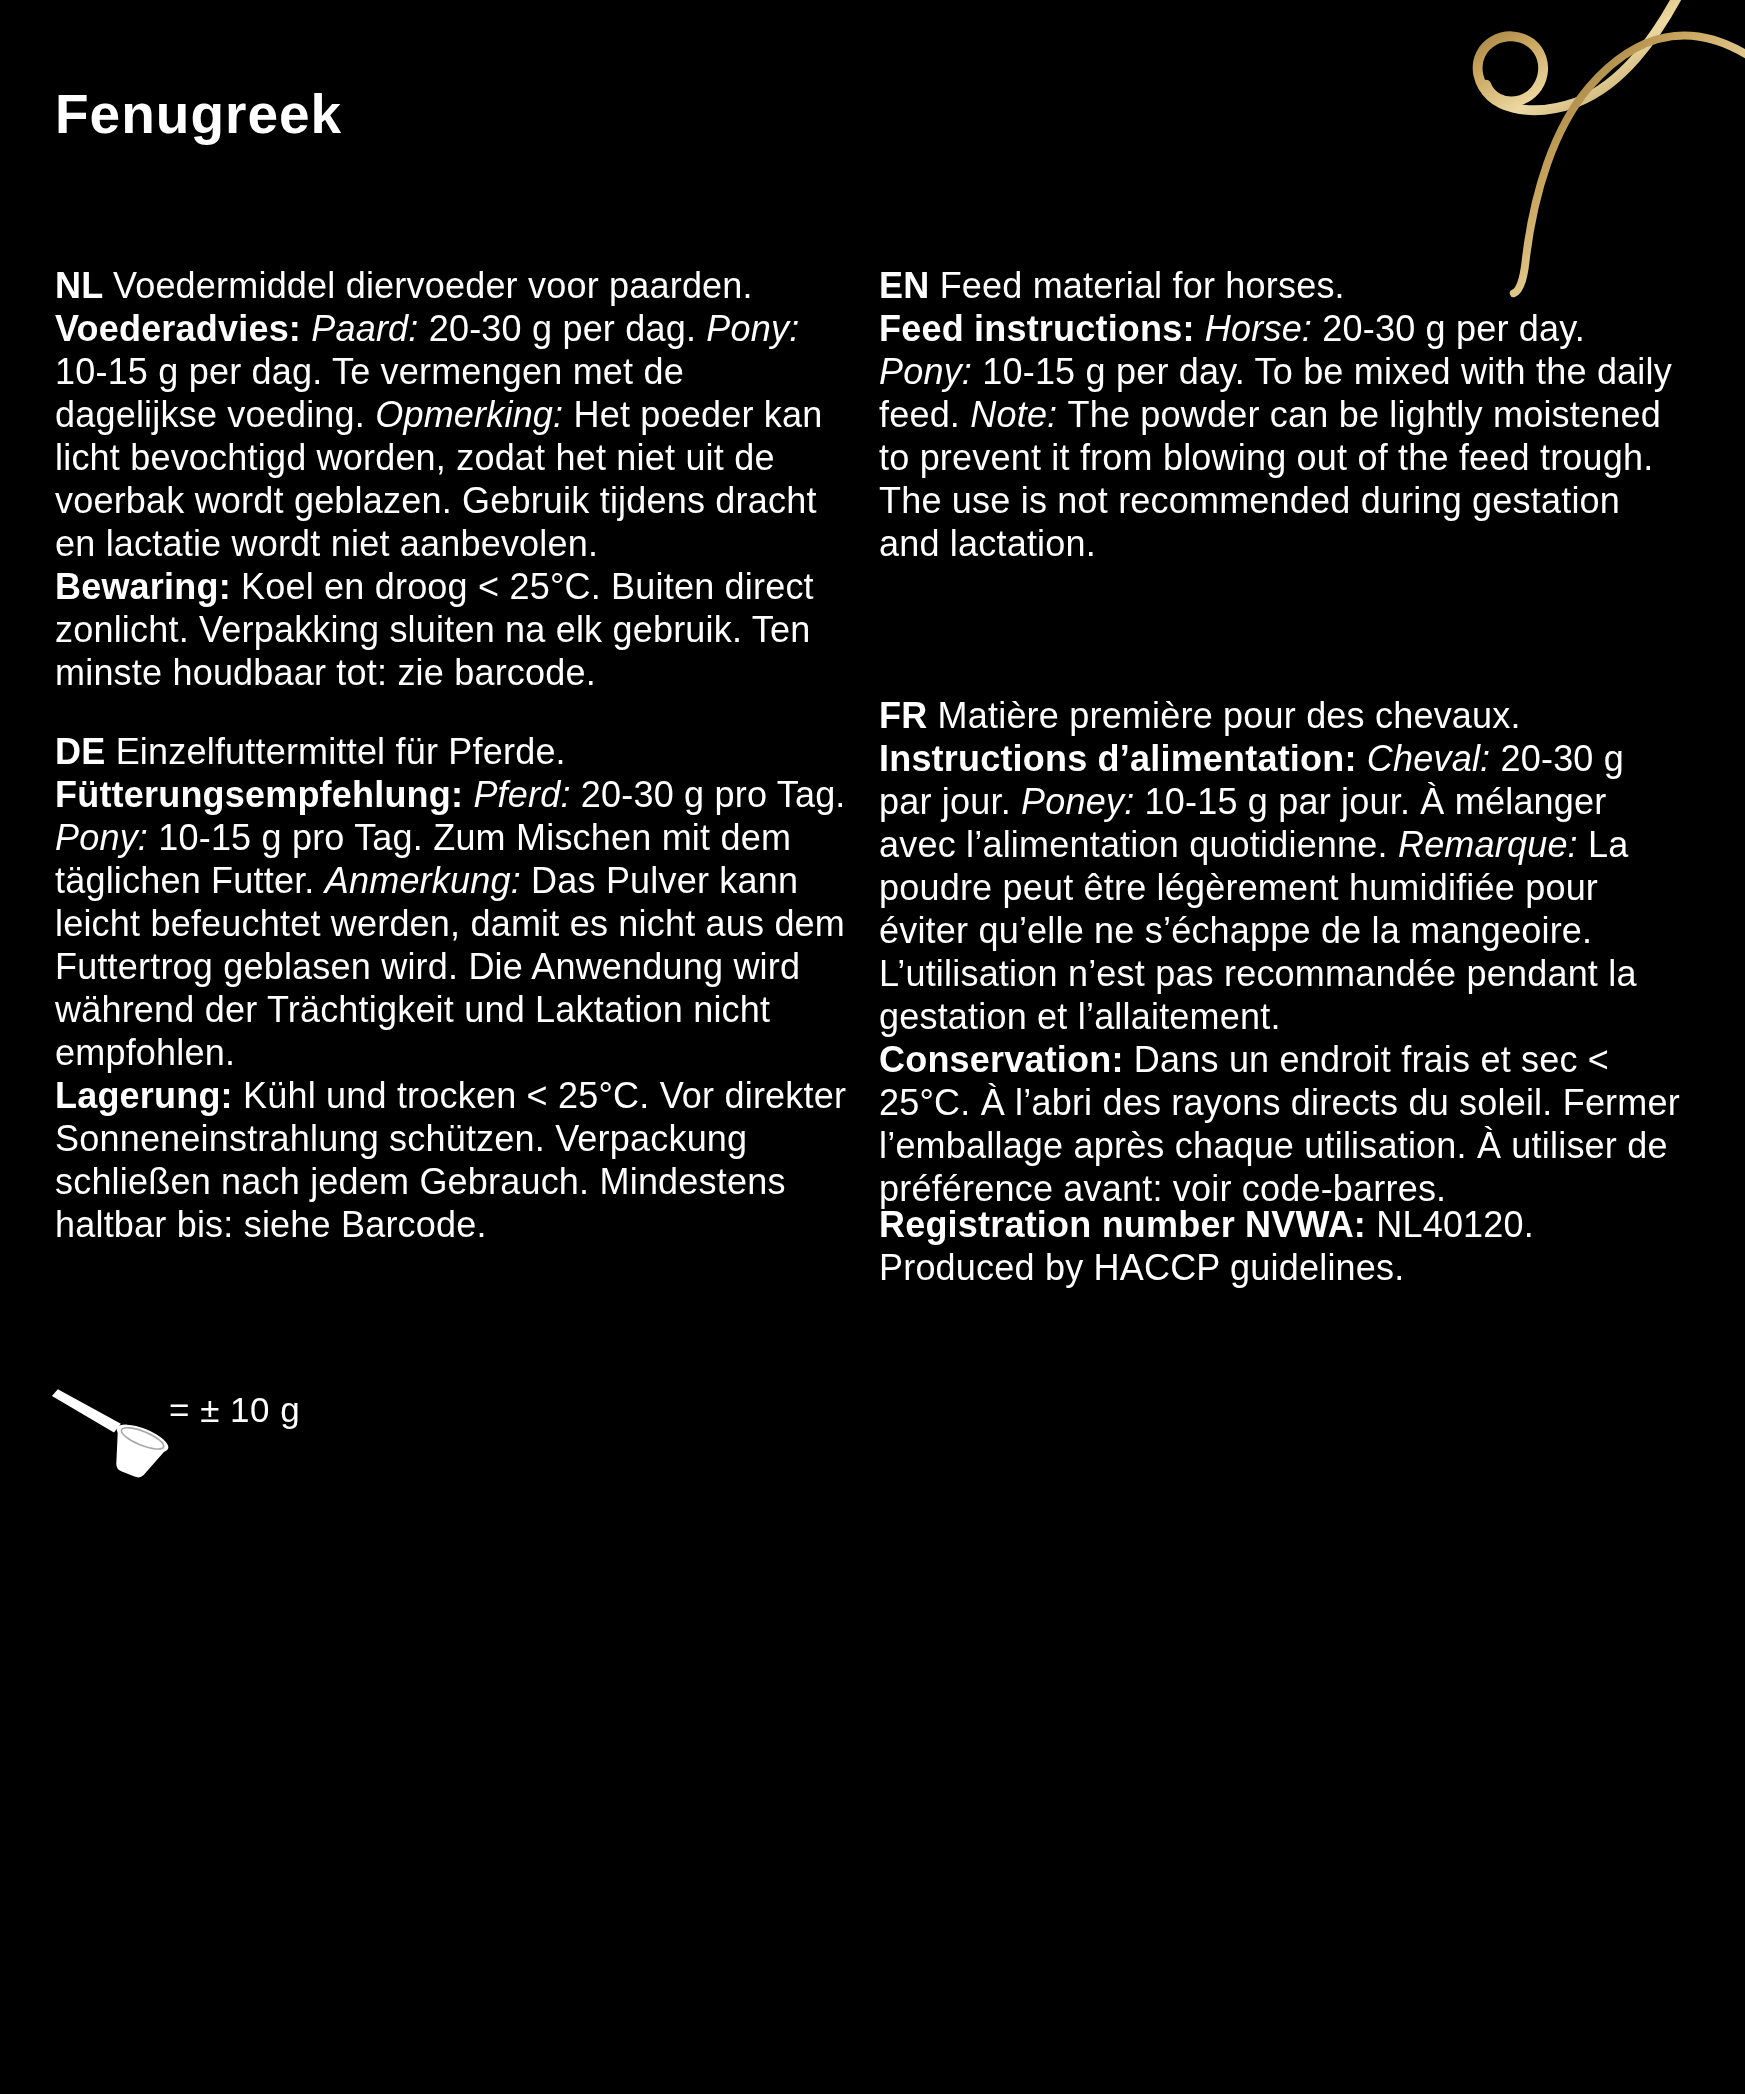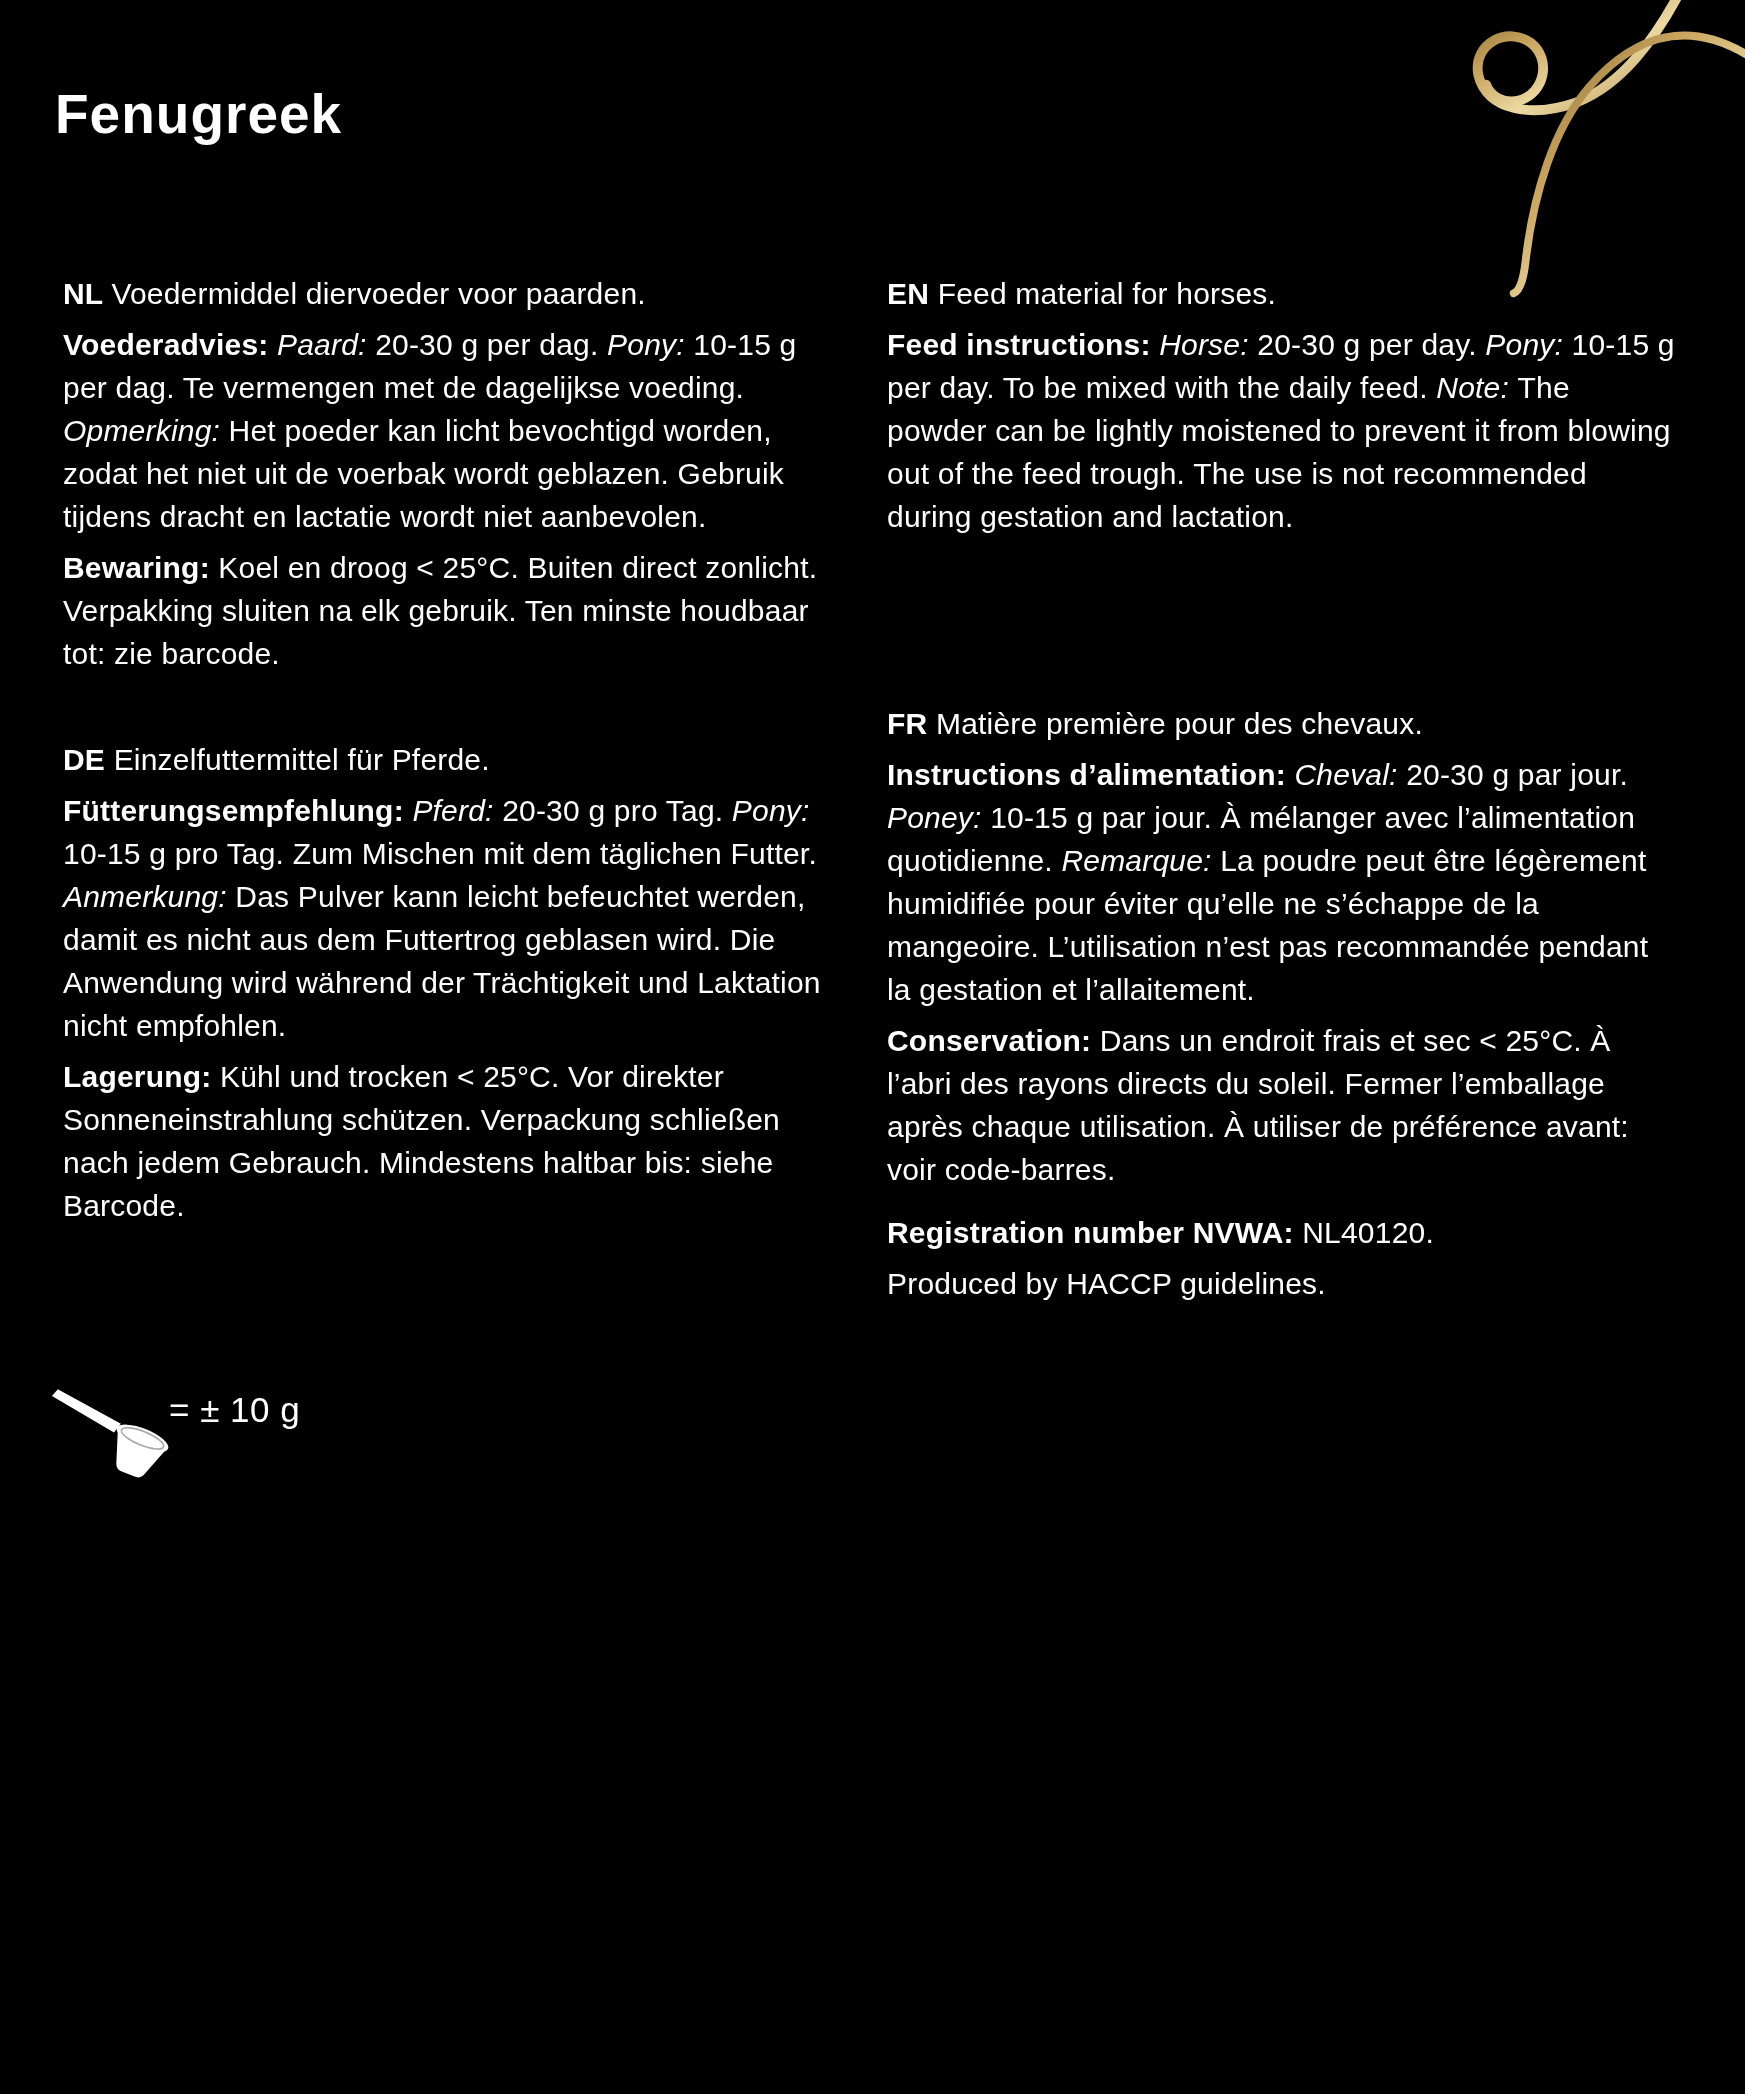--- a/index.html
+++ b/index.html
@@ -13,22 +13,22 @@
   }
   .title{
     position:absolute;left:55px;top:85px;
     font-size:55px;line-height:59px;font-weight:700;letter-spacing:1px;
     margin:0;
   }
   .textblock{position:absolute;}
   .col-left{left:55px;width:800px;}
   .col-right{left:879px;width:804px;}
   .textblock p{
-    margin:8px;
-    font-size:30px;line-height:43px;letter-spacing:0.2px;
+    margin:0;
+    font-size:36px;line-height:43px;letter-spacing:0.2px;
   }
   .textblock .bold{font-weight:700;}
   .textblock .italic{font-style:italic;text-align:center;}
   #nl-block{top:264px;}
   #de-block{top:730px;}
   #en-block{top:264px;}
   #fr-block{top:694px;}
   #reg-block{top:1203px;}
   
   #scoop-icon{position:absolute;left:49px;top:1385px;}

